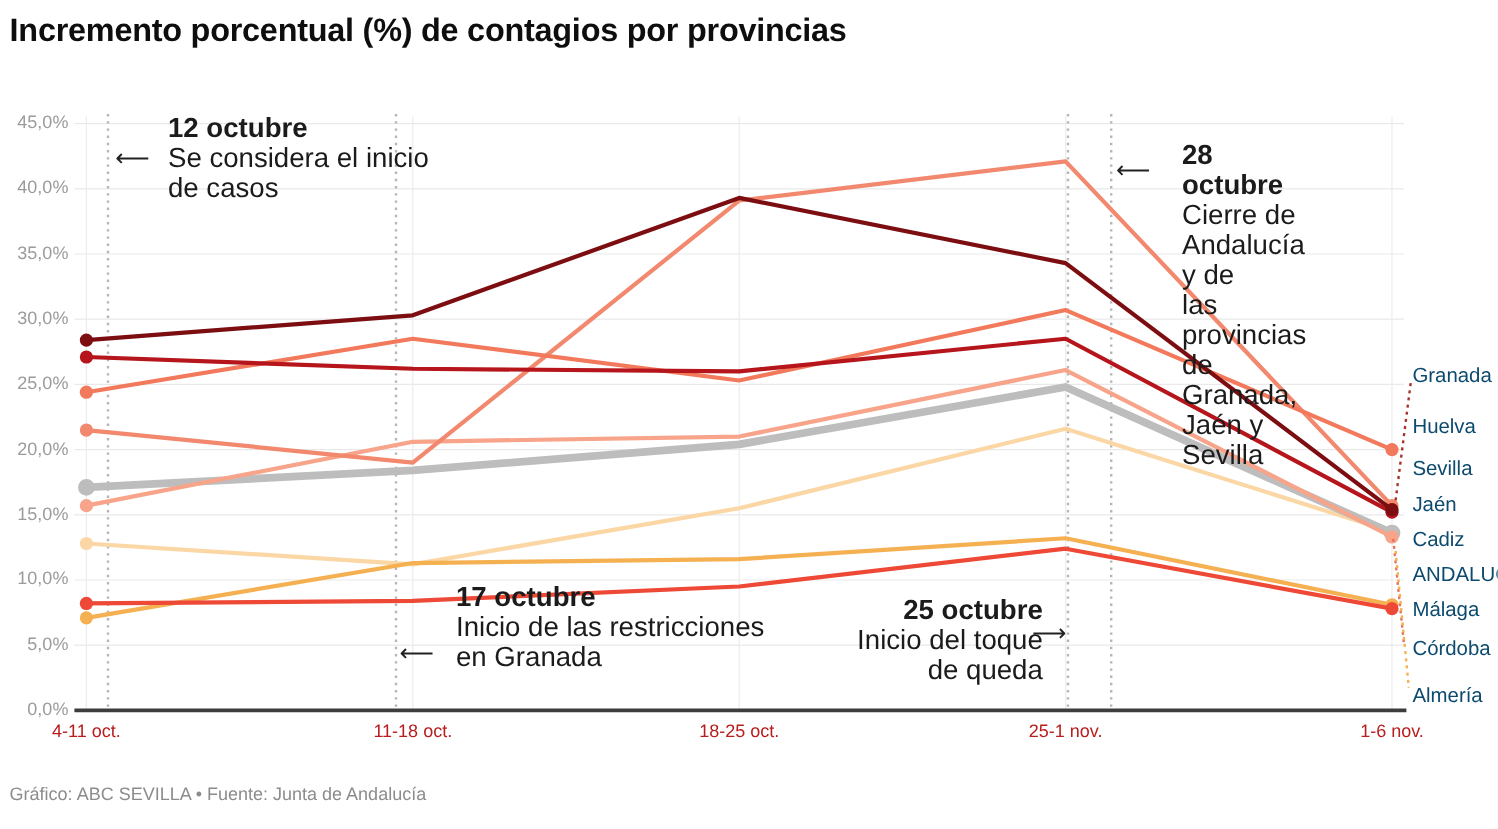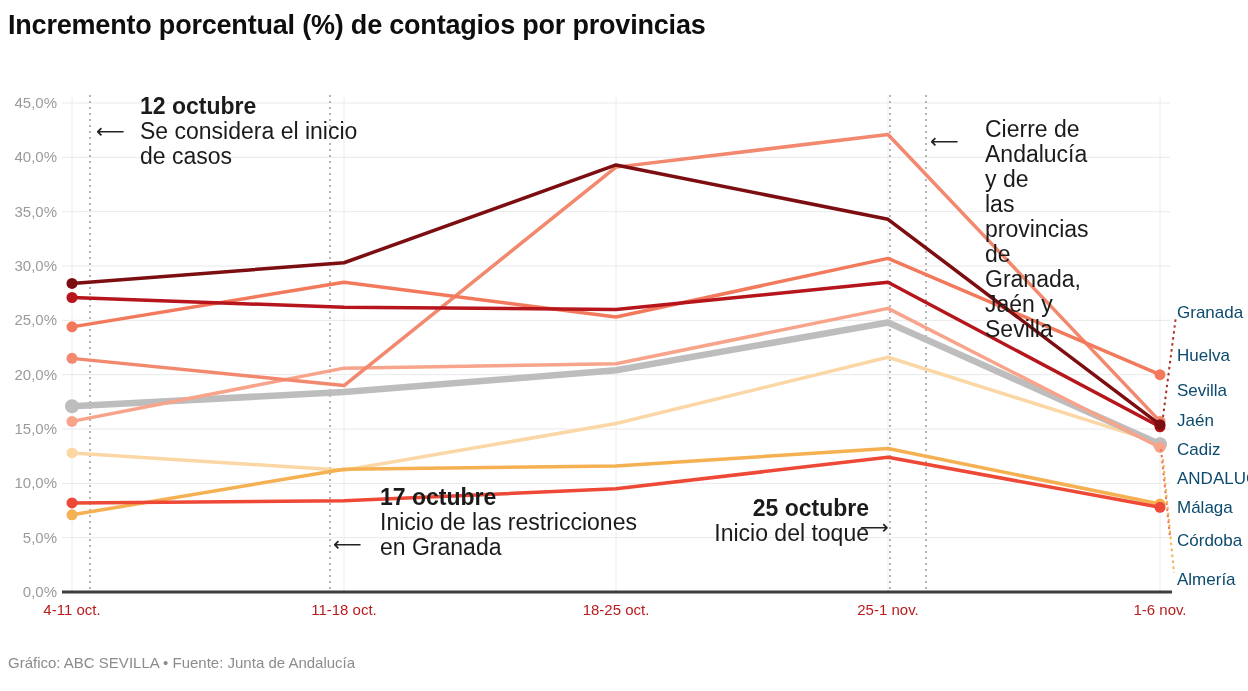--- a/index.html
+++ b/index.html
@@ -88,24 +88,26 @@
   <div class="ann" style="left:367px;top:485px;">
     <div class="date">17 octubre</div>
     <div>Inicio de las restricciones</div>
     <div>en Granada</div>
   </div>
   <span class="arrow" style="left:333px;top:532px;">⟵</span>
 
   <div class="ann right" style="left:660px;width:196px;top:496px;">
     <div class="date">25 octubre</div>
     <div>Inicio del toque</div>
+    <div>de queda</div>
   </div>
   <span class="arrow" style="left:860px;top:515px;">⟶</span>
 
   <div class="ann" style="left:972px;top:117px;">
+    <div class="date">28 octubre</div>
     <div>Cierre de Andalucía y de</div>
     <div>las provincias de Granada,</div>
     <div>Jaén y Sevilla</div>
   </div>
   <span class="arrow" style="left:930px;top:129px;">⟵</span>
 
   <div class="footer">Gráfico: ABC SEVILLA • Fuente: Junta de Andalucía</div>
 <div class="ytick" style="top: 94px;">45,0%</div>
     <div class="ytick" style="top: 148.333px;">40,0%</div>
     <div class="ytick" style="top: 202.667px;">35,0%</div>

